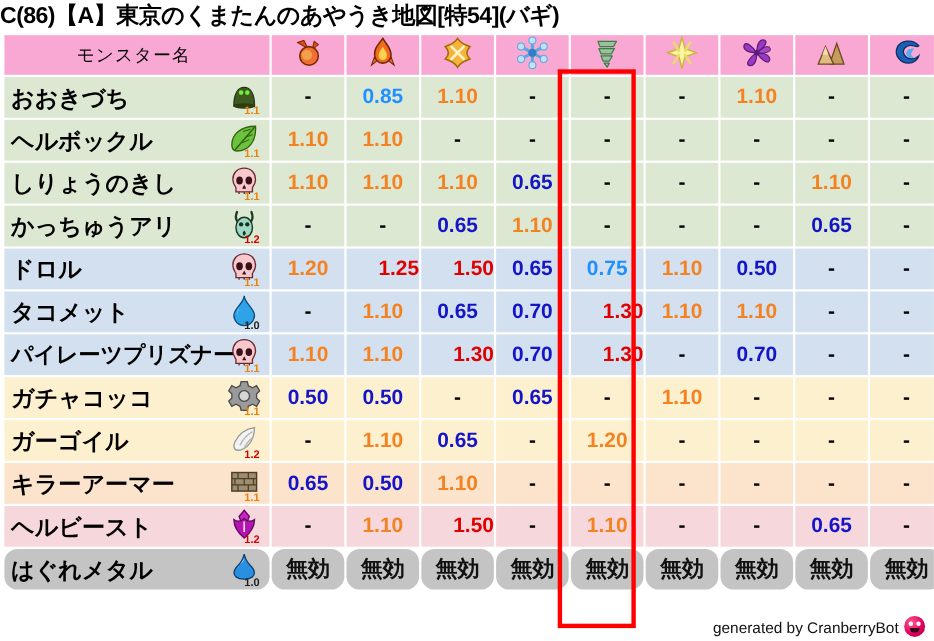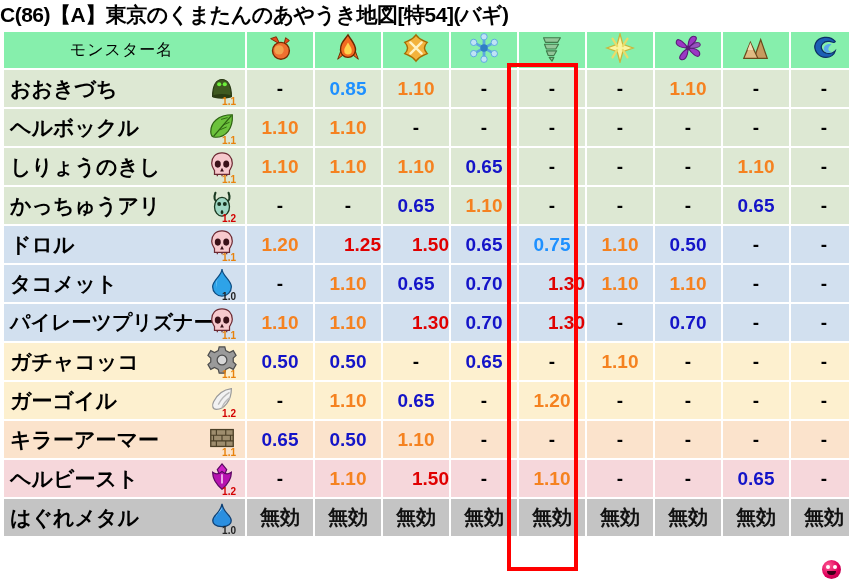--- a/index.html
+++ b/index.html
@@ -31,21 +31,21 @@
     border-collapse:separate;
     border-spacing:2px 2px;
     width:845px;
     margin:0 2px;
     table-layout:fixed;
   }
   col.name-col{width:241px;}
   col.elem-col{width:66px;}
 
   thead th{
-    background:#86efac;
+    background:#f9a8d4;
     height:36px;
     padding:0;
     font-weight:normal;
   }
   thead th.namehead{
     font-size:16px;
     color:#000;
     text-align:center;
     padding-right:6px;
     letter-spacing:1px;
@@ -103,21 +103,21 @@
   .v-ltblue{color:#1e90ff;}
   .v-dash{color:#000;font-size:19px;}
   .v-none{color:#111;font-size:20px;}
 
   
   .bg-green  td{background:#dde8d3;}
   .bg-blue   td{background:#d2e0ef;}
   .bg-cream  td{background:#fdf0cf;}
   .bg-peach  td{background:#fbe3cc;}
   .bg-pink   td{background:#f6d7db;}
-  .bg-gray   td{background:#c4c4c4;}
+  .bg-gray   td{background:#c4c4c4;border-radius:12px;}
 
   
   #hl-box{
     position:absolute;
     left:507px;
     top:33px;
     width:71px;
     height:508px;
     border:4px solid #ff0000;
     box-sizing:border-box;
@@ -463,14 +463,15 @@
           <td class="v-none">無効</td>
           <td class="v-none">無効</td>
           <td class="v-none">無効</td>
           <td class="v-none">無効</td>
         </tr>
       </tbody>
   </table>
 </div>
 
 <div id="footer">
+  <span>generated by CranberryBot</span>
   <span id="berry"></span>
 </div>
 
 </body></html>

